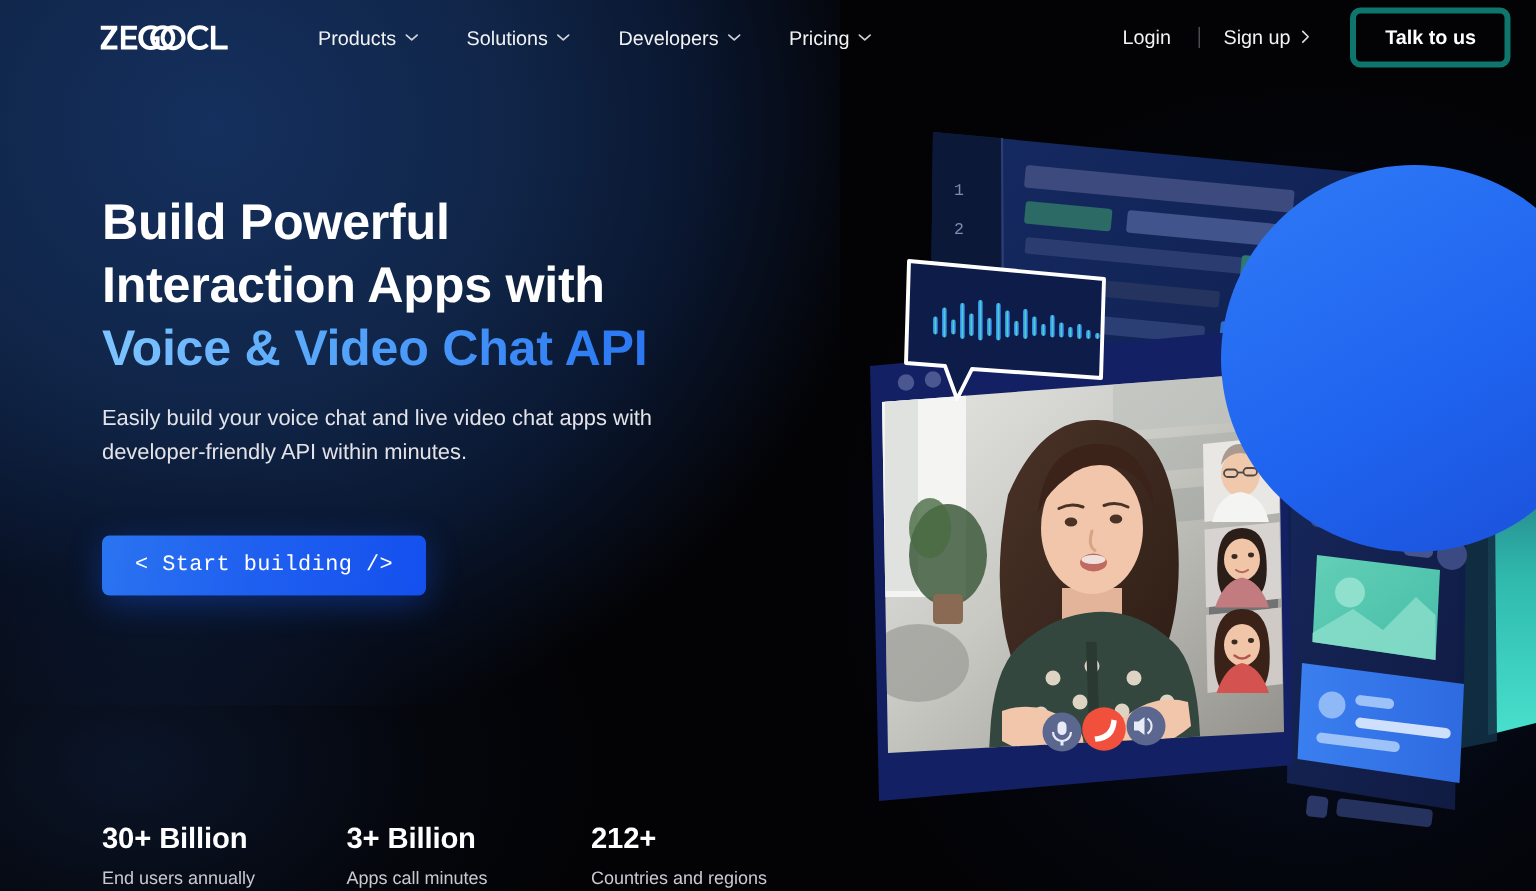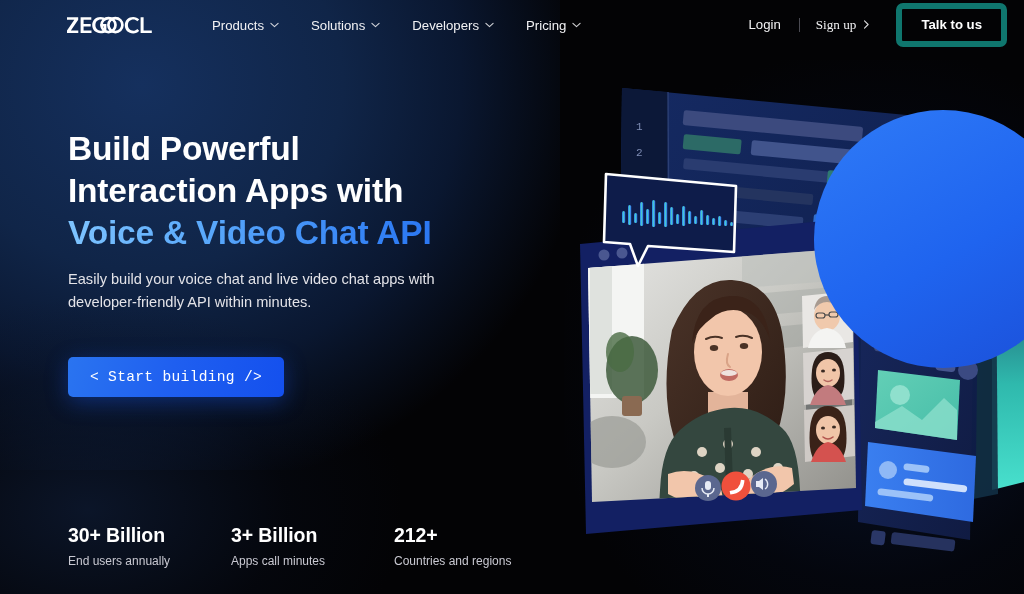--- a/index.html
+++ b/index.html
@@ -55,25 +55,25 @@
   .header-right {
     margin-left:auto; display:flex; align-items:center;
     margin-right:17px; gap:0;
   }
   .login-link {
     color:#f2f2f4; font-size:13.2px; padding:6px 14px; cursor:pointer;text-align:center;
   }
   .vdiv { width:1px; height:14px; background:#4a4a52; margin:0 4px; }
   .signup-link {
     color:#f2f2f4; font-size:13.2px; padding:6px 12px; cursor:pointer;
-    display:flex; align-items:center; gap:7px;font-family:Liberation Serif, serif;
+    display:flex; align-items:center; gap:7px;
   }
   .arrow-r { width:7px; height:9px; opacity:.9; }
   .talk-btn {
-    margin-left:14px; border:6px solid #0f766e; border-radius:7px;
+    margin-left:14px; border:4px solid #0f766e; border-radius:7px;
     color:#fff; font-size:13.2px; font-weight:600;
     padding:9px 19px; background:transparent; cursor:pointer;
     line-height:1; white-space:nowrap;
   }
 
   
   .hero-copy { position:absolute; left:68px; top:128px; width:500px; z-index:30; }
   .h1 {
     font-size:33.5px; font-weight:700; color:#ffffff;
     line-height:1.26; letter-spacing:-.2px;
@@ -99,20 +99,21 @@
   }
 
   
   .stats {
     position:absolute; left:68px; top:524px; display:flex; z-index:30;
   }
   .stat { width:163px; }
   .stat-num {
     font-size:19.5px; font-weight:700; color:#ffffff; letter-spacing:-.1px;
     line-height:1.2;
+    margin-top:24px;
   }
   .stat-label {
     margin-top:7px; font-size:12px; color:#c9c9d2; font-weight:400;
   }
 
   
   .illus {
     position:absolute; left:556px; top:70px;
     width:468px; height:524px; z-index:20;
   }

